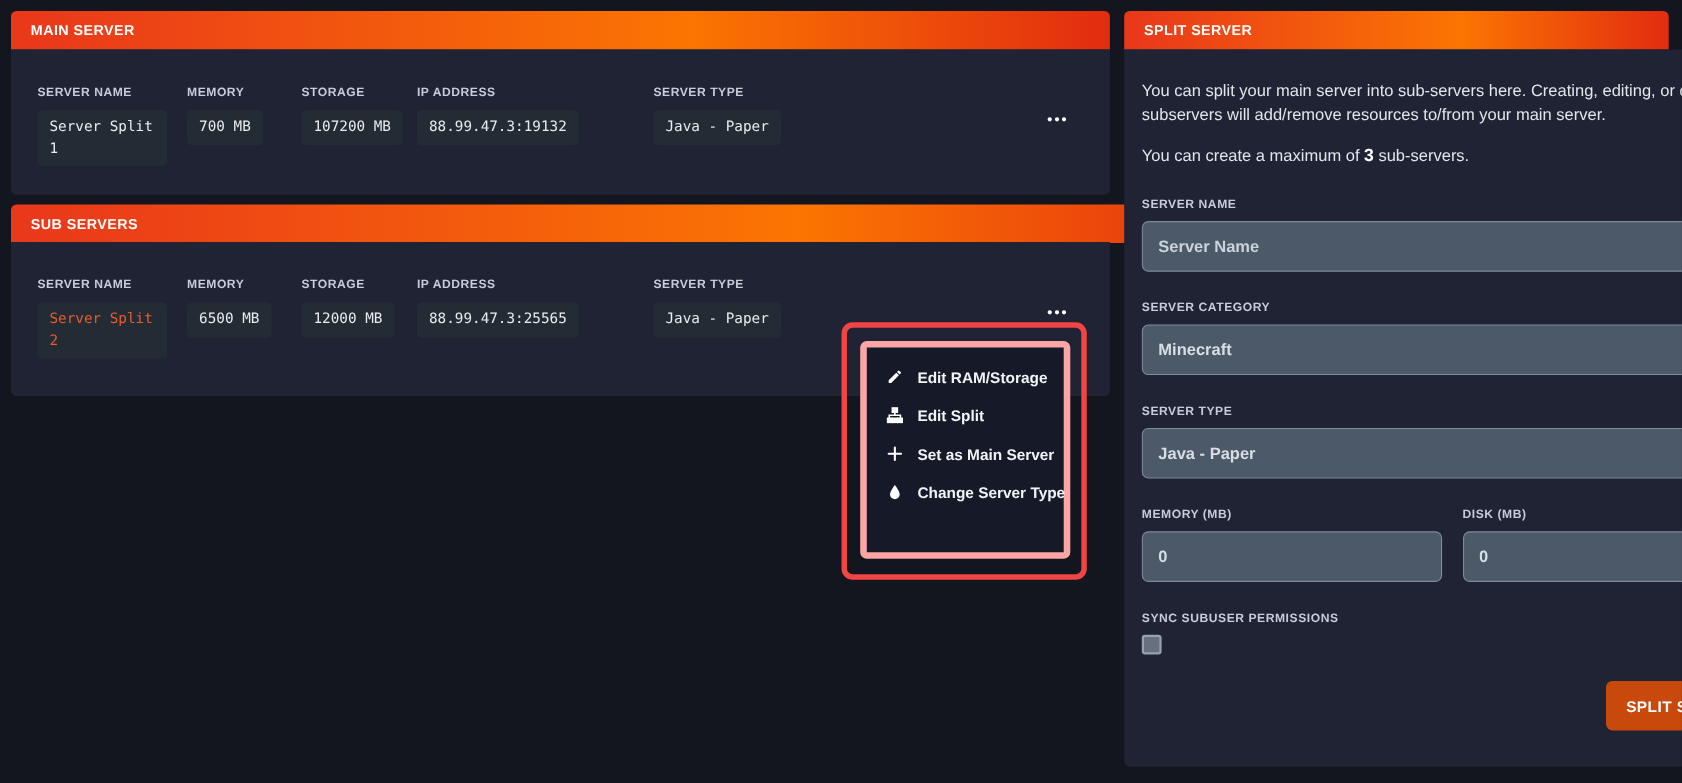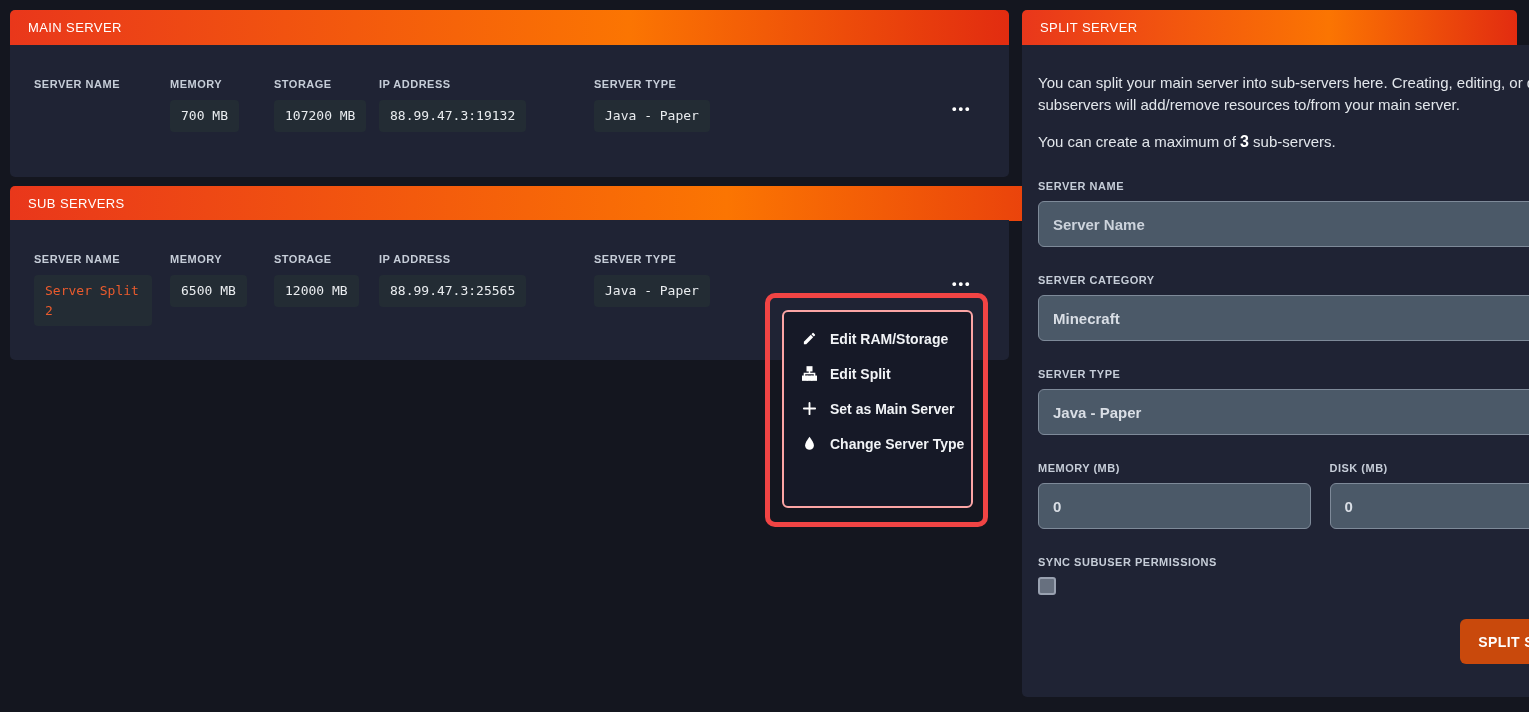--- a/index.html
+++ b/index.html
@@ -7,21 +7,21 @@
   body { font-family:"Liberation Sans", sans-serif; background:#14161f; overflow:hidden; }
   #app { position:relative; width:1529px; height:712px; background:#14161f; }
 
   
   .card-header {
     position:absolute; height:35px; display:flex; align-items:center;
     padding:0 18px; border-radius:5px 5px 0 0;
     background:linear-gradient(90deg,#e9371b 0%, #fb7502 62%, #e22c10 100%);
   }
   .card-header .card-title {
-    color:#ffffff; font-size:13px; font-weight:400; letter-spacing:.4px;text-align:center;
+    color:#ffffff; font-size:13px; font-weight:700; letter-spacing:.4px;text-align:center;
   }
   .card-body {
     position:absolute; background:#1f2334; border-radius:0 0 5px 5px;
   }
   .hdr-main { left:10px; top:10px;  width:999px; }
   .bod-main { left:10px; top:45px;  width:999px; height:132px; }
   .hdr-sub  { left:10px; top:186px; width:1156px; }
   .bod-sub  { left:10px; top:220px; width:999px; height:140px; }
   .hdr-split{ left:1022px; top:10px; width:495px; }
   .bod-split{ left:1022px; top:45px; width:596px; height:652px; padding:0 16px; }
@@ -45,21 +45,21 @@
     letter-spacing:2px; font-weight:700; cursor:pointer; user-select:none;
   }
 
   
   .annotation-box {
     position:absolute; left:765px; top:293px; width:223px; height:234px;
     border:5px solid #f14444; border-radius:10px; pointer-events:none; z-index:6;
   }
   .context-menu {
     position:absolute; left:782px; top:310px; width:191px; height:198px;
-    background:#161927; border:2px solid #fca5a5; border-radius:6px;
+    background:#161927; border:6px solid #fca5a5; border-radius:6px;
     padding:9px 0; z-index:5;
   }
   .menu-item {
     height:35px; display:flex; align-items:center; gap:13px; padding:0 17px;
     color:#f1f3f6; font-size:14px; font-weight:700; cursor:pointer; white-space:nowrap;
   }
   .menu-item .mi-icon { width:16px; height:16px; flex:0 0 16px; display:flex; align-items:center; justify-content:center; }
   .mi-icon svg { display:block; }
 
   
@@ -95,20 +95,21 @@
 <body>
 
 <div id="app">
 
   <div class="card-header hdr-main">
     <span class="card-title">MAIN SERVER</span>
   </div>
   <div class="card-body bod-main">
     <div class="colwrap c1">
       <div class="th">SERVER NAME</div>
+      <span class="chip chip-name">Server Split 1</span>
     </div>
     <div class="colwrap c2">
       <div class="th">MEMORY</div>
       <span class="chip">700 MB</span>
     </div>
     <div class="colwrap c3">
       <div class="th">STORAGE</div>
       <span class="chip">107200 MB</span>
     </div>
     <div class="colwrap c4">

